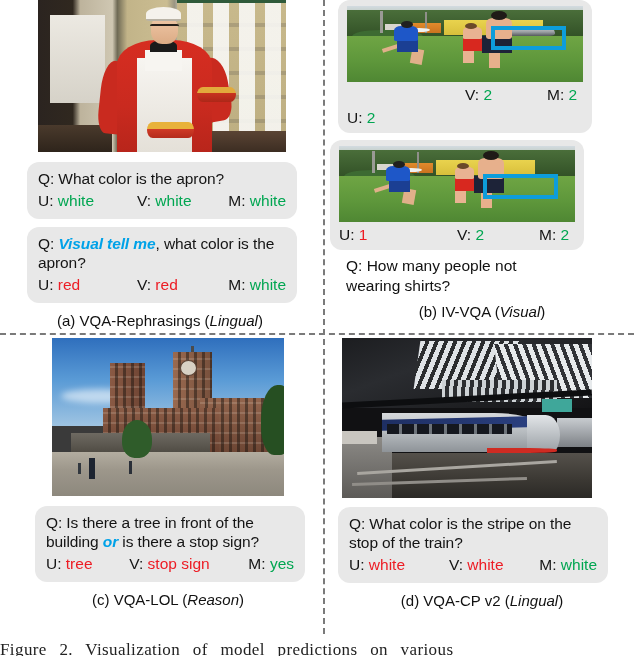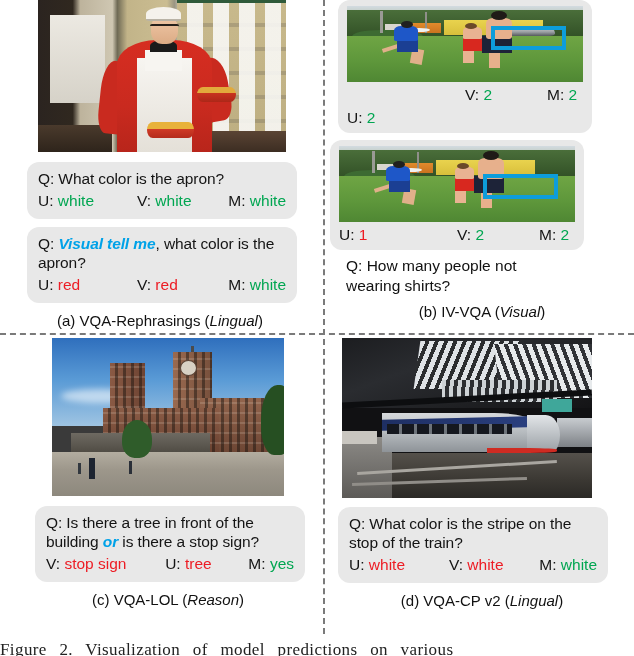--- a/index.html
+++ b/index.html
@@ -582,27 +582,27 @@
       <div class="c-person"></div>
       <div class="c-person2"></div>
       <div class="c-person3"></div>
     </div>
 
     <div class="qa-box" style="margin:10px 23px 0 27px;">
       <div class="q-line">
         <span>Q: Is there a tree in front of the building </span><span class="hl-blue">or</span><span> is there a stop sign?</span>
       </div>
       <div class="a-line">
+        <span class="a-seg" style="width:88px;">
+          <span class="lab">U:</span>
+          <span class="ans-wrong">tree</span>
+        </span>
         <span class="a-seg" style="width:126px;">
           <span class="lab">V:</span>
           <span class="ans-wrong">stop sign</span>
-        </span>
-        <span class="a-seg" style="width:88px;">
-          <span class="lab">U:</span>
-          <span class="ans-wrong">tree</span>
         </span>
         <span class="a-seg">
           <span class="lab">M:</span>
           <span class="ans-correct">yes</span>
         </span>
       </div>
     </div>
 
     <div class="caption">
       <span>(c) VQA-LOL</span>

